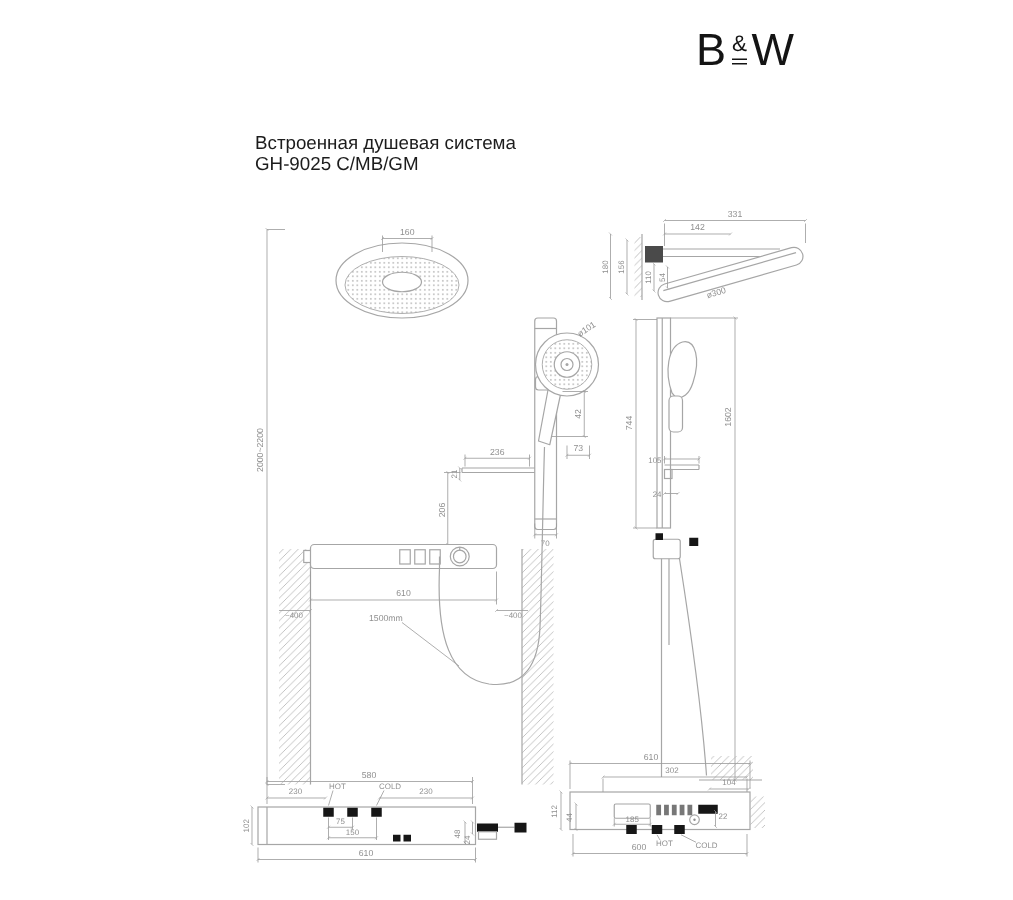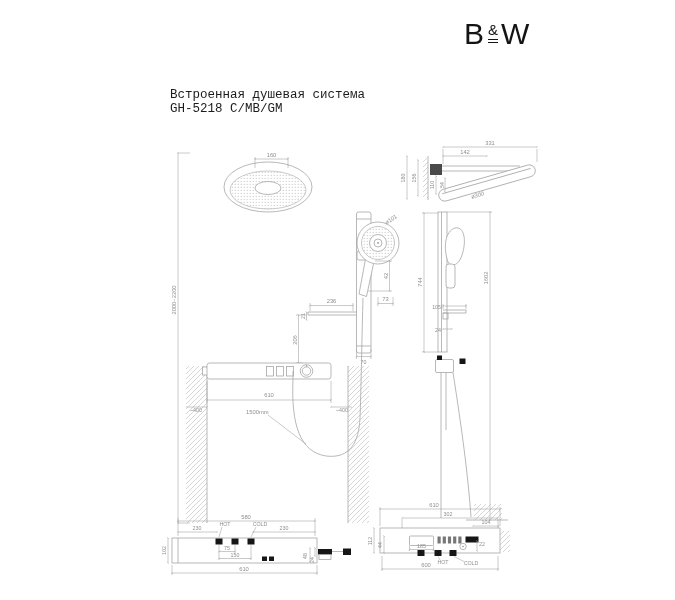--- a/index.html
+++ b/index.html
@@ -5,21 +5,21 @@
   html,body{margin:0;padding:0;background:#ffffff;}
   .page{position:relative;width:675px;height:600px;background:#fff;overflow:hidden;
         font-family:"Liberation Sans",sans-serif;}
   .logo{position:absolute;left:464px;top:21px;display:flex;align-items:flex-start;
         color:#141414;}
   .logo .big{font-size:30px;line-height:26px;font-weight:400;letter-spacing:1px;}
   .logo .ampcol{display:flex;flex-direction:column;align-items:center;margin:2px 3px 0 3px;}
   .logo .amp{font-size:15px;line-height:14px;font-weight:400;}
   .logo .bar{width:10px;height:1.4px;background:#141414;margin-top:1.6px;}
   .titleblock{position:absolute;left:170px;top:88px;color:#1c1c1c;
-        font-family:Liberation Mono, monospace;font-size:12.5px;line-height:14px;}
+        font-family:Liberation Sans, sans-serif;font-size:12.5px;line-height:14px;}
   svg{position:absolute;left:0;top:0;}
   .ln{stroke:#a6a6a6;stroke-width:0.8;fill:none;}
   .lnf{stroke:#a6a6a6;stroke-width:0.8;fill:#ffffff;}
   .dim{stroke:#9d9d9d;stroke-width:0.55;fill:none;}
   .blk{fill:#161616;stroke:none;}
   .btn{fill:#777;stroke:none;}
   text{font-family:"Liberation Sans",sans-serif;font-size:5.8px;fill:#8f8f8f;}
   text.sm{font-size:5.3px;}
 </style>
 </head>
@@ -32,21 +32,21 @@
     <span class="ampcol">
       <span class="amp">&amp;</span>
       <span class="bar"></span>
       <span class="bar"></span>
     </span>
     <span class="big">W</span>
   </div>
 
   <div class="titleblock">
     <div>Встроенная душевая система</div>
-    <div>GH-5218 C/MB/GM</div>
+    <div>GH-9025 C/MB/GM</div>
   </div>
 
   <svg width="675" height="600" viewBox="0 0 675 600">
     <defs>
       <pattern id="dots" width="3" height="3" patternUnits="userSpaceOnUse">
         <circle cx="1.2" cy="1.2" r="0.55" fill="#b3b3b3"></circle>
       </pattern>
       <pattern id="hatch" width="5" height="5" patternUnits="userSpaceOnUse">
         <path d="M0,5 L5,0" stroke="#bcbcbc" stroke-width="0.6"></path>
       </pattern>

